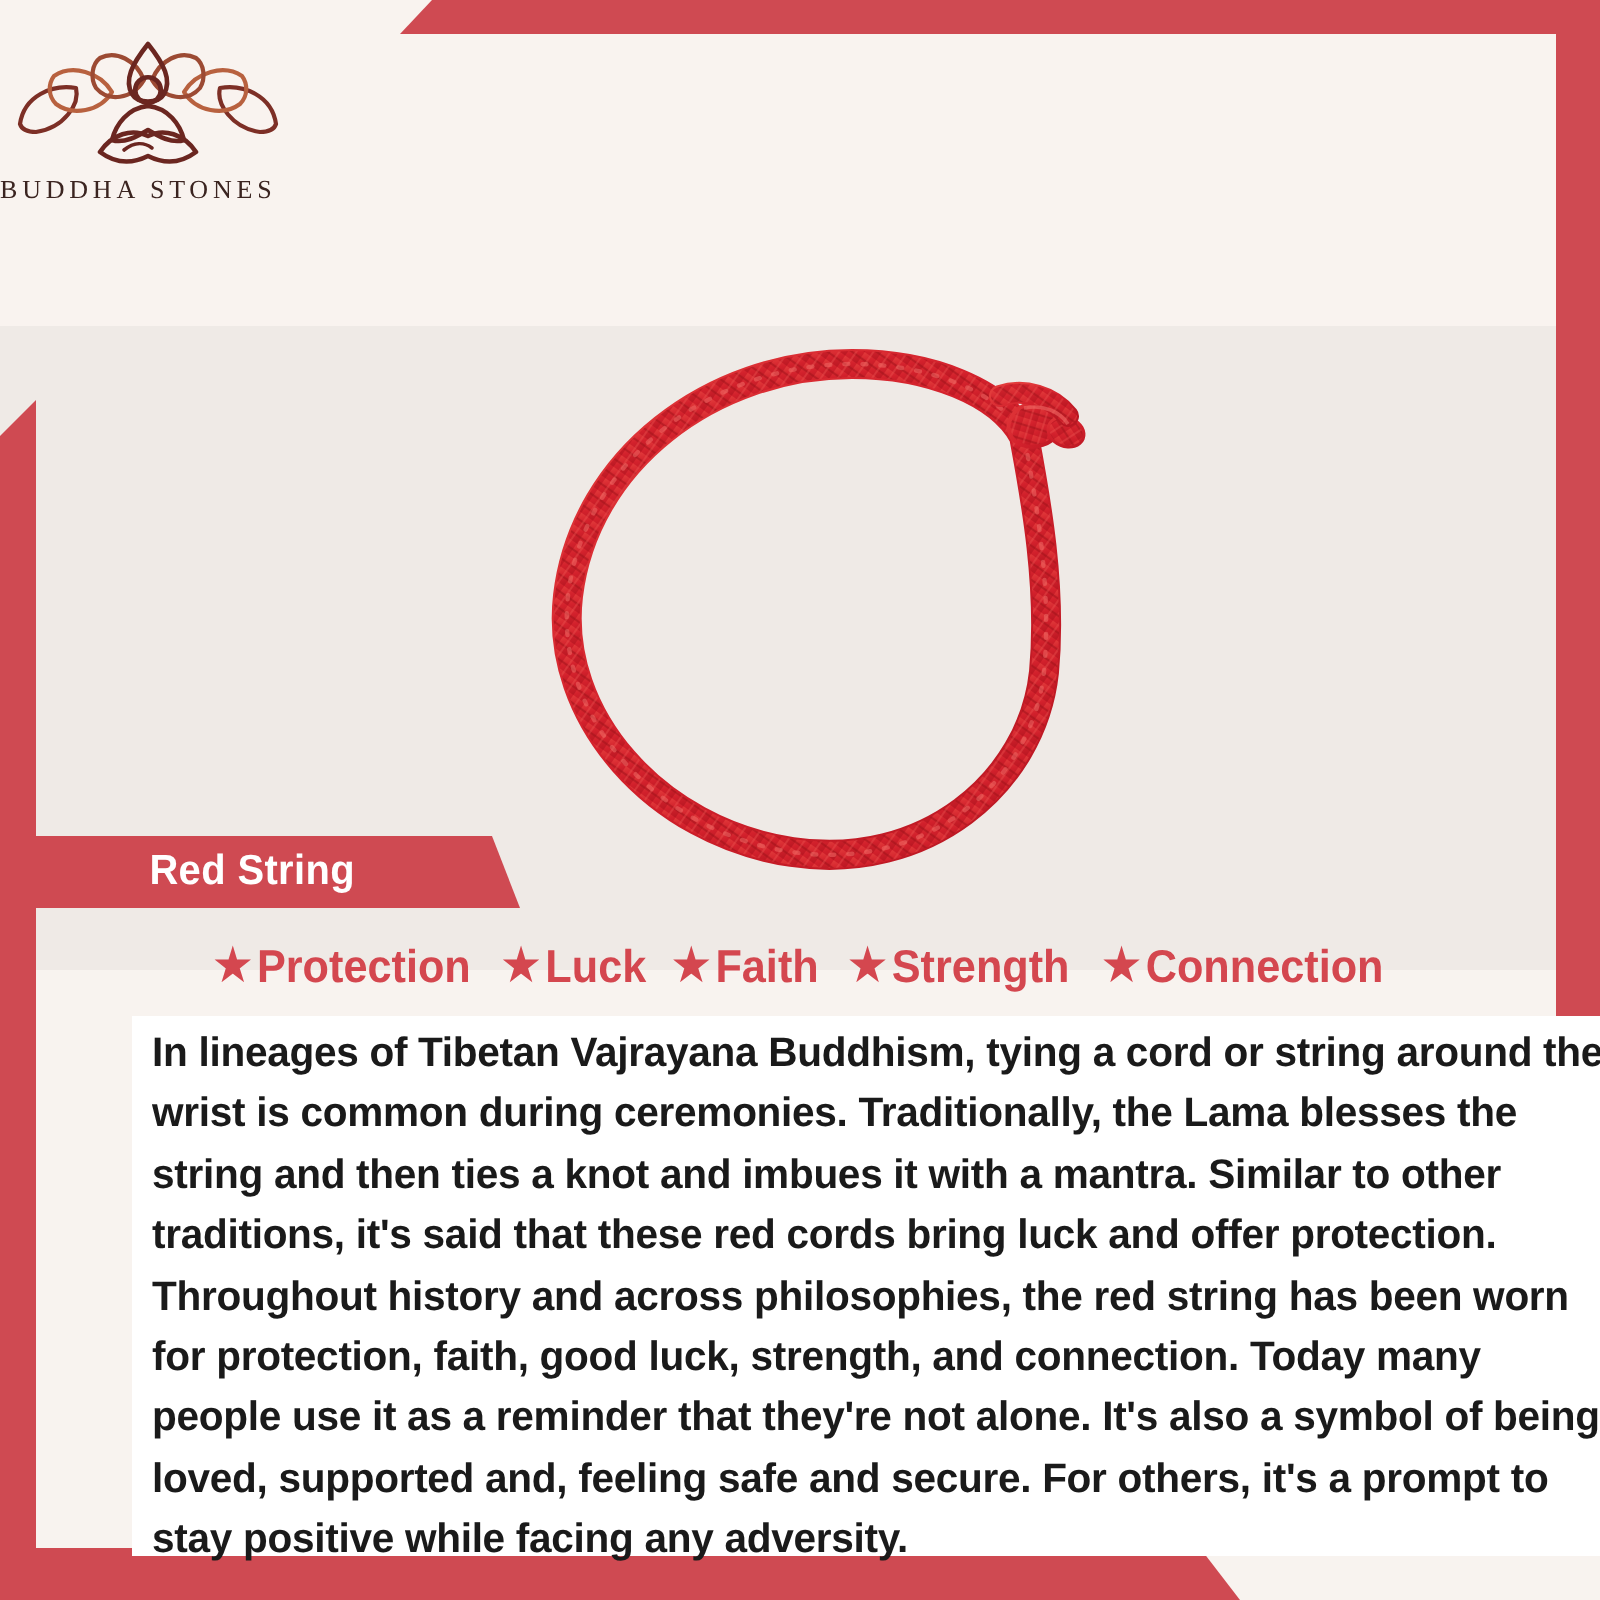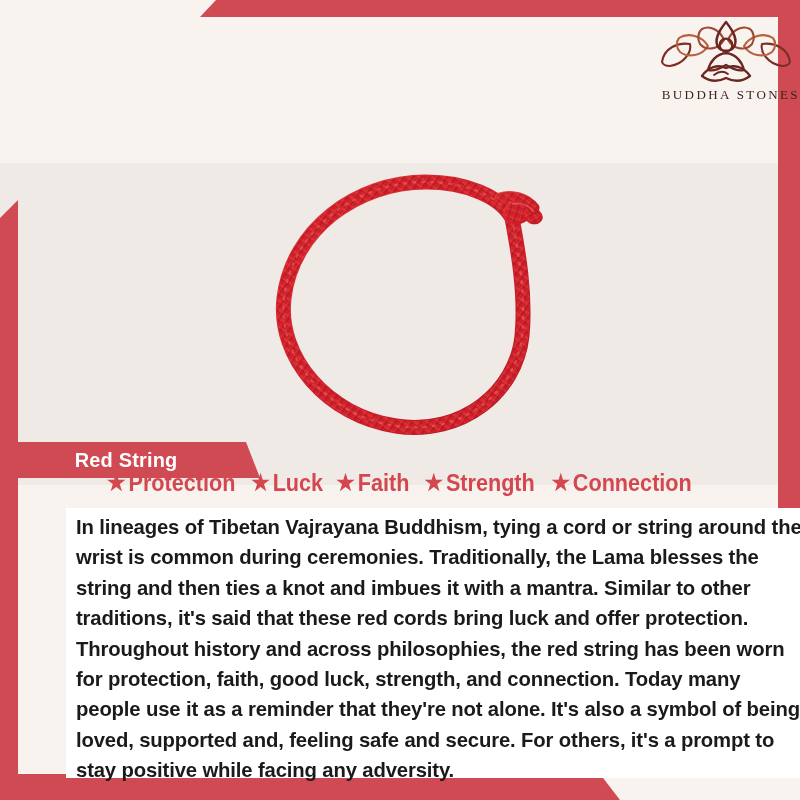--- a/index.html
+++ b/index.html
@@ -72,21 +72,21 @@
     clip-path: polygon(0 0, 600px 0, 620px 26px, 0 26px);
   }
 
   
   .logo-wrap {
     position: absolute;
     left: 0; top: 18px;
     width: 800px;
     display: flex;
     flex-direction: column;
-    align-items: flex-end;
+    align-items: flex-start;
   }
   .logo-mark { line-height: 0; }
   .logo-text {
     margin-top: 3px;
     font-family: "Liberation Serif", serif;
     font-size: 13px;
     letter-spacing: 2.4px;
     color: #3b2420;
     font-weight: 400;
   }
@@ -113,21 +113,21 @@
   
   .product-area {
     position: absolute;
     left: 250px; top: 168px;
     width: 320px; height: 272px;
   }
 
   
   .label-banner {
     position: absolute;
-    left: 0; top: 442px;
+    left: 0; top: 418px;
     width: 260px; height: 36px;
     background: #cf4a52;
     clip-path: polygon(0 0, 246px 0, 260px 36px, 0 36px);
     display: flex;
     align-items: center;
   }
   .label-text {
     margin-left: 72px;
     color: #ffffff;
     font-size: 21px;

